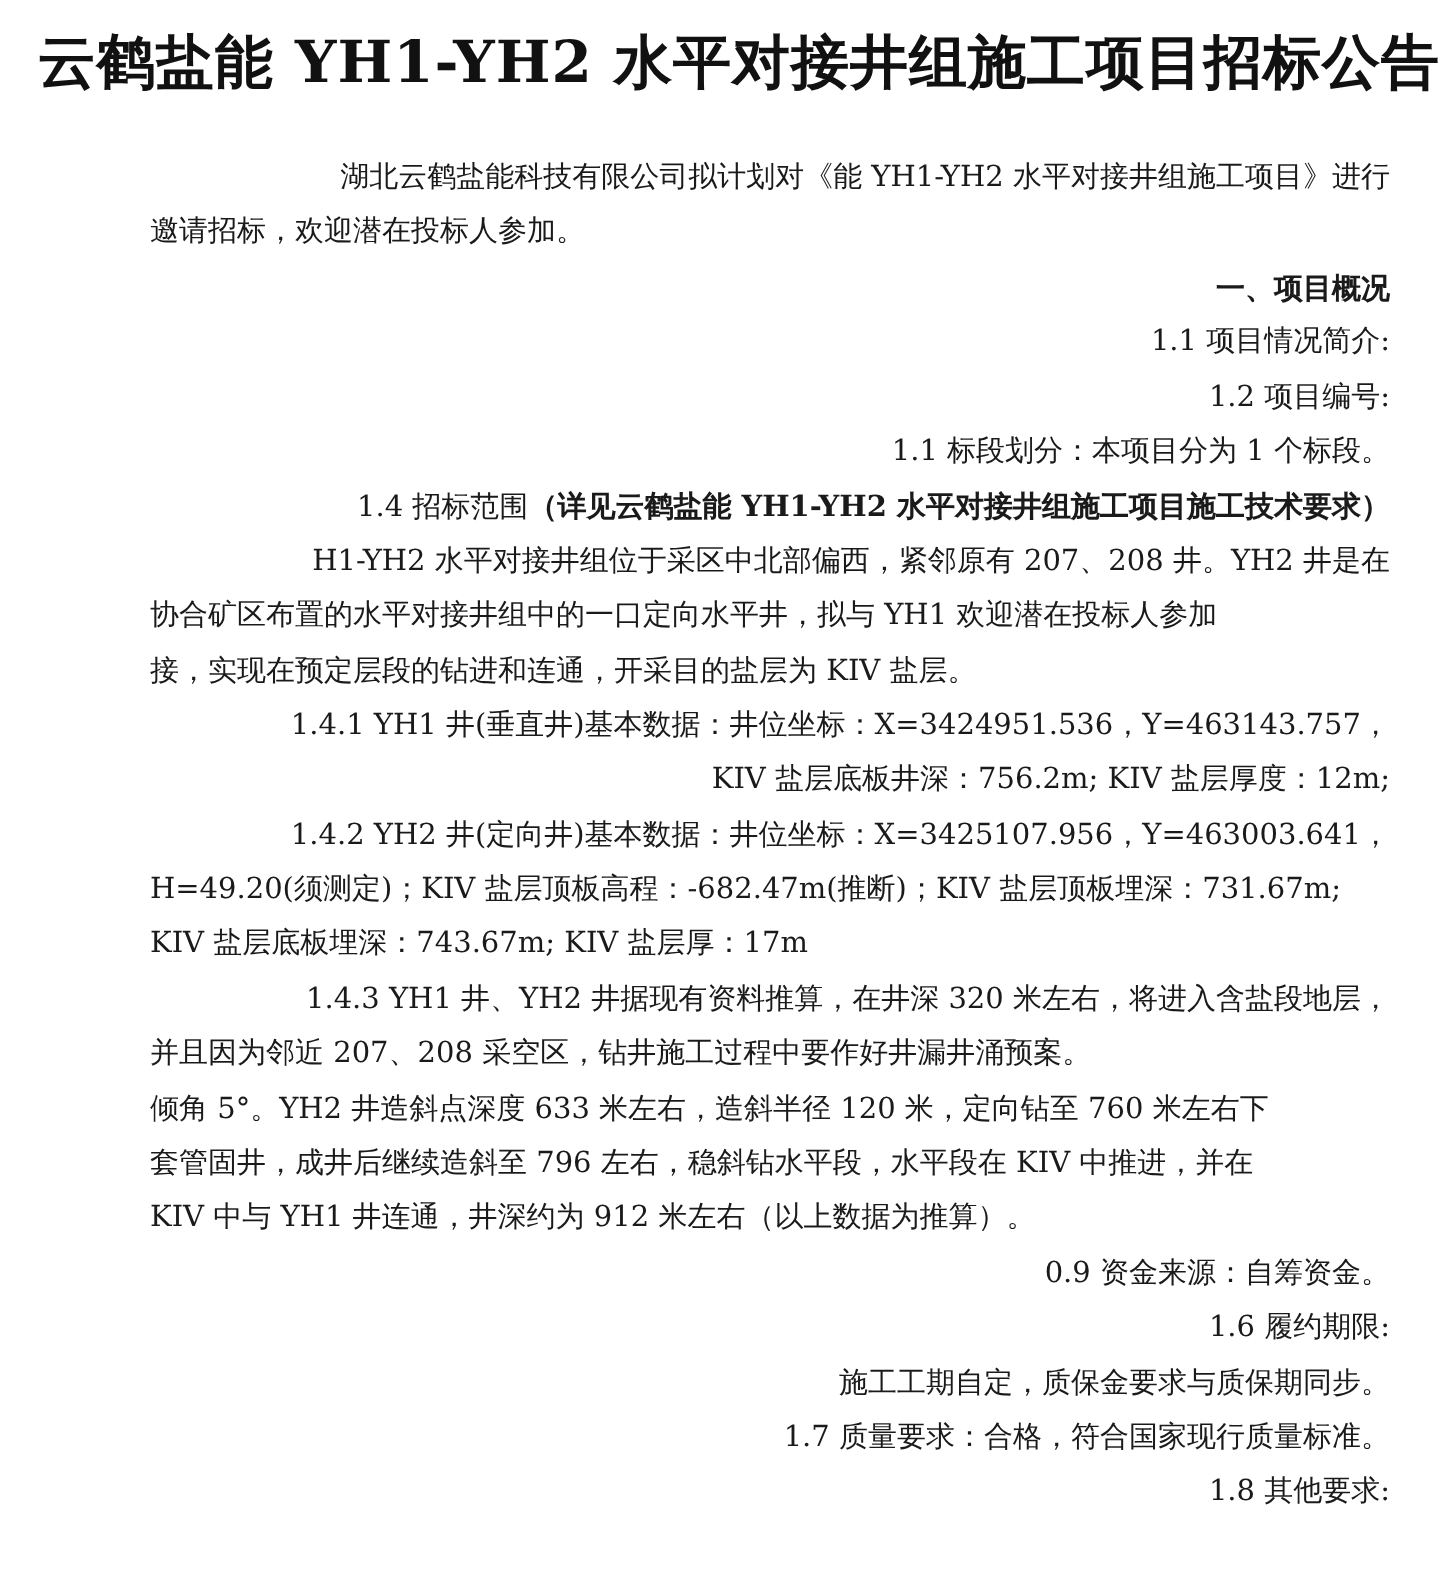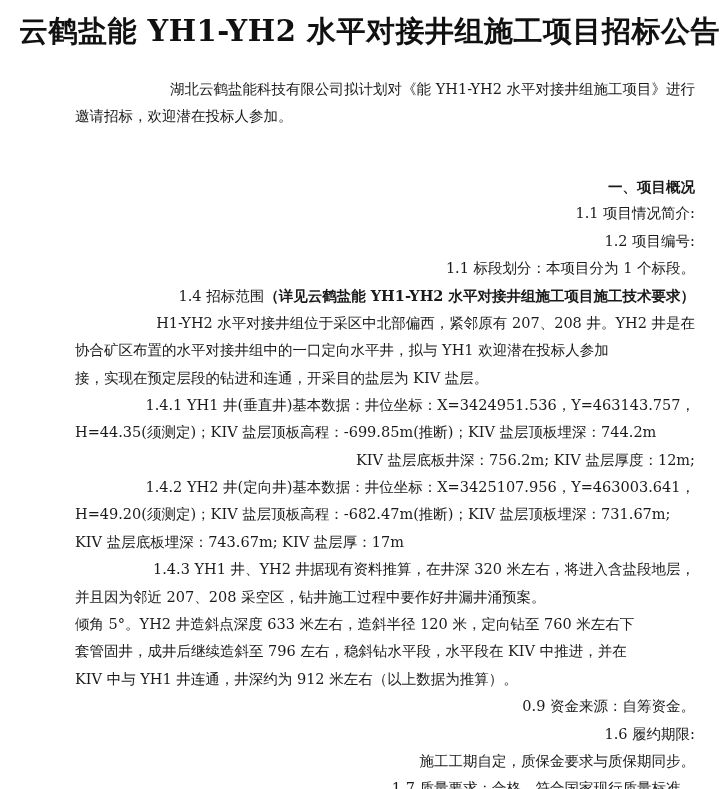--- a/index.html
+++ b/index.html
@@ -3,40 +3,39 @@
 <meta charset="utf-8">
 <style>
   html, body { margin:0; padding:0; background:#ffffff; }
   body { width:720px; height:789px; overflow:hidden; position:relative;
          font-family:"DejaVu Serif","Liberation Serif",serif; color:#1a1a1a; }
   .title { position:absolute; left:0; top:12px; width:720px; text-align:right;
            font-size:29px; font-weight:bold; letter-spacing:0.5px; color:#111; }
   .body { position:absolute; left:75px; top:76px; width:620px; font-size:14.5px; }
   .line { height:27.4px; line-height:27.4px; white-space:nowrap; overflow:visible; }
   .ind { padding-left:32px;text-align:right; }
-  .bold { font-weight:bold;margin-top:42px; }
+  .bold { font-weight:bold; }
 </style>
 </head>
 <body>
 
 <div class="title">云鹤盐能 YH1-YH2 水平对接井组施工项目招标公告</div>
 
 <div class="body">
   <div class="line ind">湖北云鹤盐能科技有限公司拟计划对《能 YH1-YH2 水平对接井组施工项目》进行</div>
   <div class="line">邀请招标，欢迎潜在投标人参加。</div>
   <div class="line ind bold">一、项目概况</div>
   <div class="line ind">1.1 项目情况简介:</div>
   <div class="line ind">1.2 项目编号:</div>
   <div class="line ind">1.1 标段划分：本项目分为 1 个标段。</div>
   <div class="line ind"><span>1.4 招标范围</span><span class="bold">（详见云鹤盐能 YH1-YH2 水平对接井组施工项目施工技术要求）</span></div>
   <div class="line ind">H1-YH2 水平对接井组位于采区中北部偏西，紧邻原有 207、208 井。YH2 井是在</div>
   <div class="line">协合矿区布置的水平对接井组中的一口定向水平井，拟与 YH1 欢迎潜在投标人参加</div>
   <div class="line">接，实现在预定层段的钻进和连通，开采目的盐层为 KIV 盐层。</div>
   <div class="line ind">1.4.1 YH1 井(垂直井)基本数据：井位坐标：X=3424951.536，Y=463143.757，</div>
-  <div class="line">H=44.35(须测定)；KIV 盐层顶板高程：-699.85m(推断)；KIV 盐层顶板埋深：744.2m</div>
   <div class="line ind">KIV 盐层底板井深：756.2m; KIV 盐层厚度：12m;</div>
   <div class="line ind">1.4.2 YH2 井(定向井)基本数据：井位坐标：X=3425107.956，Y=463003.641，</div>
   <div class="line">H=49.20(须测定)；KIV 盐层顶板高程：-682.47m(推断)；KIV 盐层顶板埋深：731.67m;</div>
   <div class="line">KIV 盐层底板埋深：743.67m; KIV 盐层厚：17m</div>
   <div class="line ind">1.4.3 YH1 井、YH2 井据现有资料推算，在井深 320 米左右，将进入含盐段地层，</div>
   <div class="line">并且因为邻近 207、208 采空区，钻井施工过程中要作好井漏井涌预案。</div>
   <div class="line">倾角 5°。YH2 井造斜点深度 633 米左右，造斜半径 120 米，定向钻至 760 米左右下</div>
   <div class="line">套管固井，成井后继续造斜至 796 左右，稳斜钻水平段，水平段在 KIV 中推进，并在</div>
   <div class="line">KIV 中与 YH1 井连通，井深约为 912 米左右（以上数据为推算）。</div>
   <div class="line ind">0.9 资金来源：自筹资金。</div>

